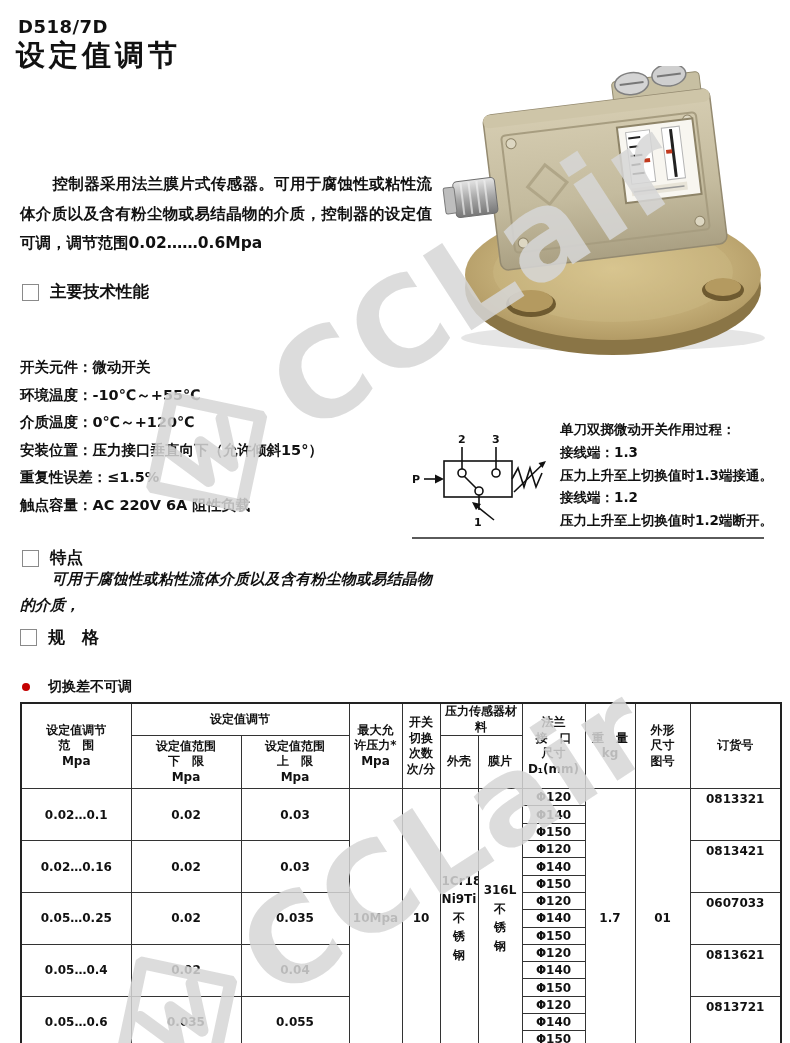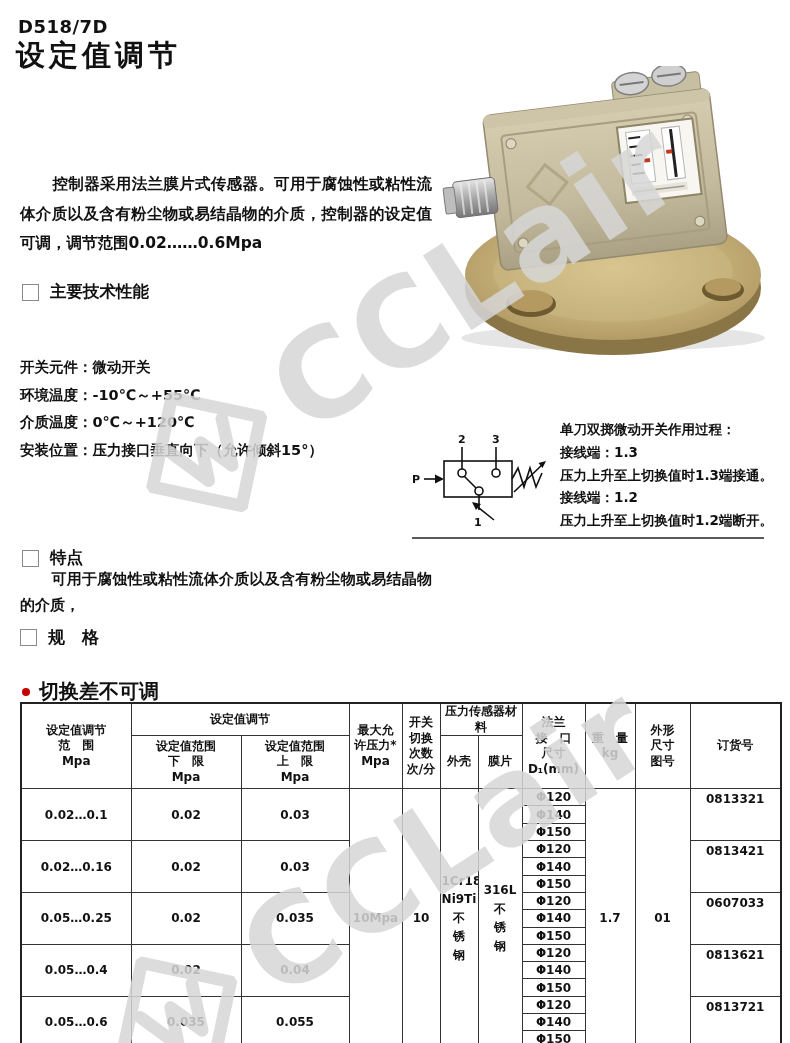--- a/index.html
+++ b/index.html
@@ -25,25 +25,25 @@
   .spec-list{position:absolute;left:20px;top:306px;font-size:14.5px;font-weight:600;line-height:27.6px;white-space:nowrap;margin-top:48px;}
 
   
   .schematic{position:absolute;left:410px;top:426px;}
   .sw-notes{position:absolute;left:560px;top:418px;width:232px;font-size:13.5px;font-weight:600;
             line-height:22.8px;white-space:nowrap;}
   .divider{position:absolute;left:412px;top:537px;width:352px;height:2px;background:#5a5a5a;}
 
   
   .feat-text{position:absolute;left:20px;top:566px;width:412px;font-size:15px;font-weight:600;
-             line-height:26px;text-indent:2.1em;text-align:justify;}
-
-  
-  .bullet-line{position:absolute;left:22px;top:678px;display:flex;align-items:center;gap:9px;
-               font-size:20px;font-weight:700;}
+             line-height:26px;text-indent:2.1em;text-align:justify;font-style:italic;}
+
+  
+  .bullet-line{position:absolute;left:22px;top:678px;display:flex;align-items:center;gap:18px;
+               font-size:14px;font-weight:700;}
   .dot{width:8px;height:8px;border-radius:50%;background:#c40000;flex:0 0 auto;}
 
   
   .spec-table{position:absolute;left:20px;top:702px;width:760px;border-collapse:collapse;table-layout:fixed;}
   .spec-table th,.spec-table td{border:1px solid #333;padding:0 1px;text-align:center;vertical-align:middle;
       font-weight:600;overflow:hidden;}
   .spec-table{border:2px solid #222;}
   .spec-table th{font-size:12px;line-height:1.3;white-space:pre-line;}
   .spec-table td{font-size:12px;}
   .spec-table tr.hr1 th{height:18px;}
@@ -162,20 +162,22 @@
 
     <div class="sec-head h-tech">
       <span class="sec-box"></span>
       <span>主要技术性能</span>
     </div>
     <div class="spec-list" id="tech-list">
         <div>开关元件：微动开关</div>
         <div>环境温度：-10℃～+55℃</div>
         <div>介质温度：0℃～+120℃</div>
         <div>安装位置：压力接口垂直向下（允许倾斜15°）</div>
+        <div>重复性误差：≤1.5%</div>
+        <div>触点容量：AC 220V 6A 阻性负载</div>
       </div>
 
     <div class="schematic">
       <svg width="150" height="104" viewBox="0 0 150 104" stroke="#111" stroke-width="1.6" fill="none">
         <text x="2" y="57" font-size="11" font-weight="bold" stroke="none" fill="#111">P</text>
         <line x1="14" y1="53" x2="27" y2="53"></line>
         <polygon points="34,53 25,48.5 25,57.5" fill="#111" stroke="none"></polygon>
         <rect x="34" y="35" width="68" height="36"></rect>
         <circle cx="52" cy="47" r="4"></circle>
         <circle cx="86" cy="47" r="4"></circle>

